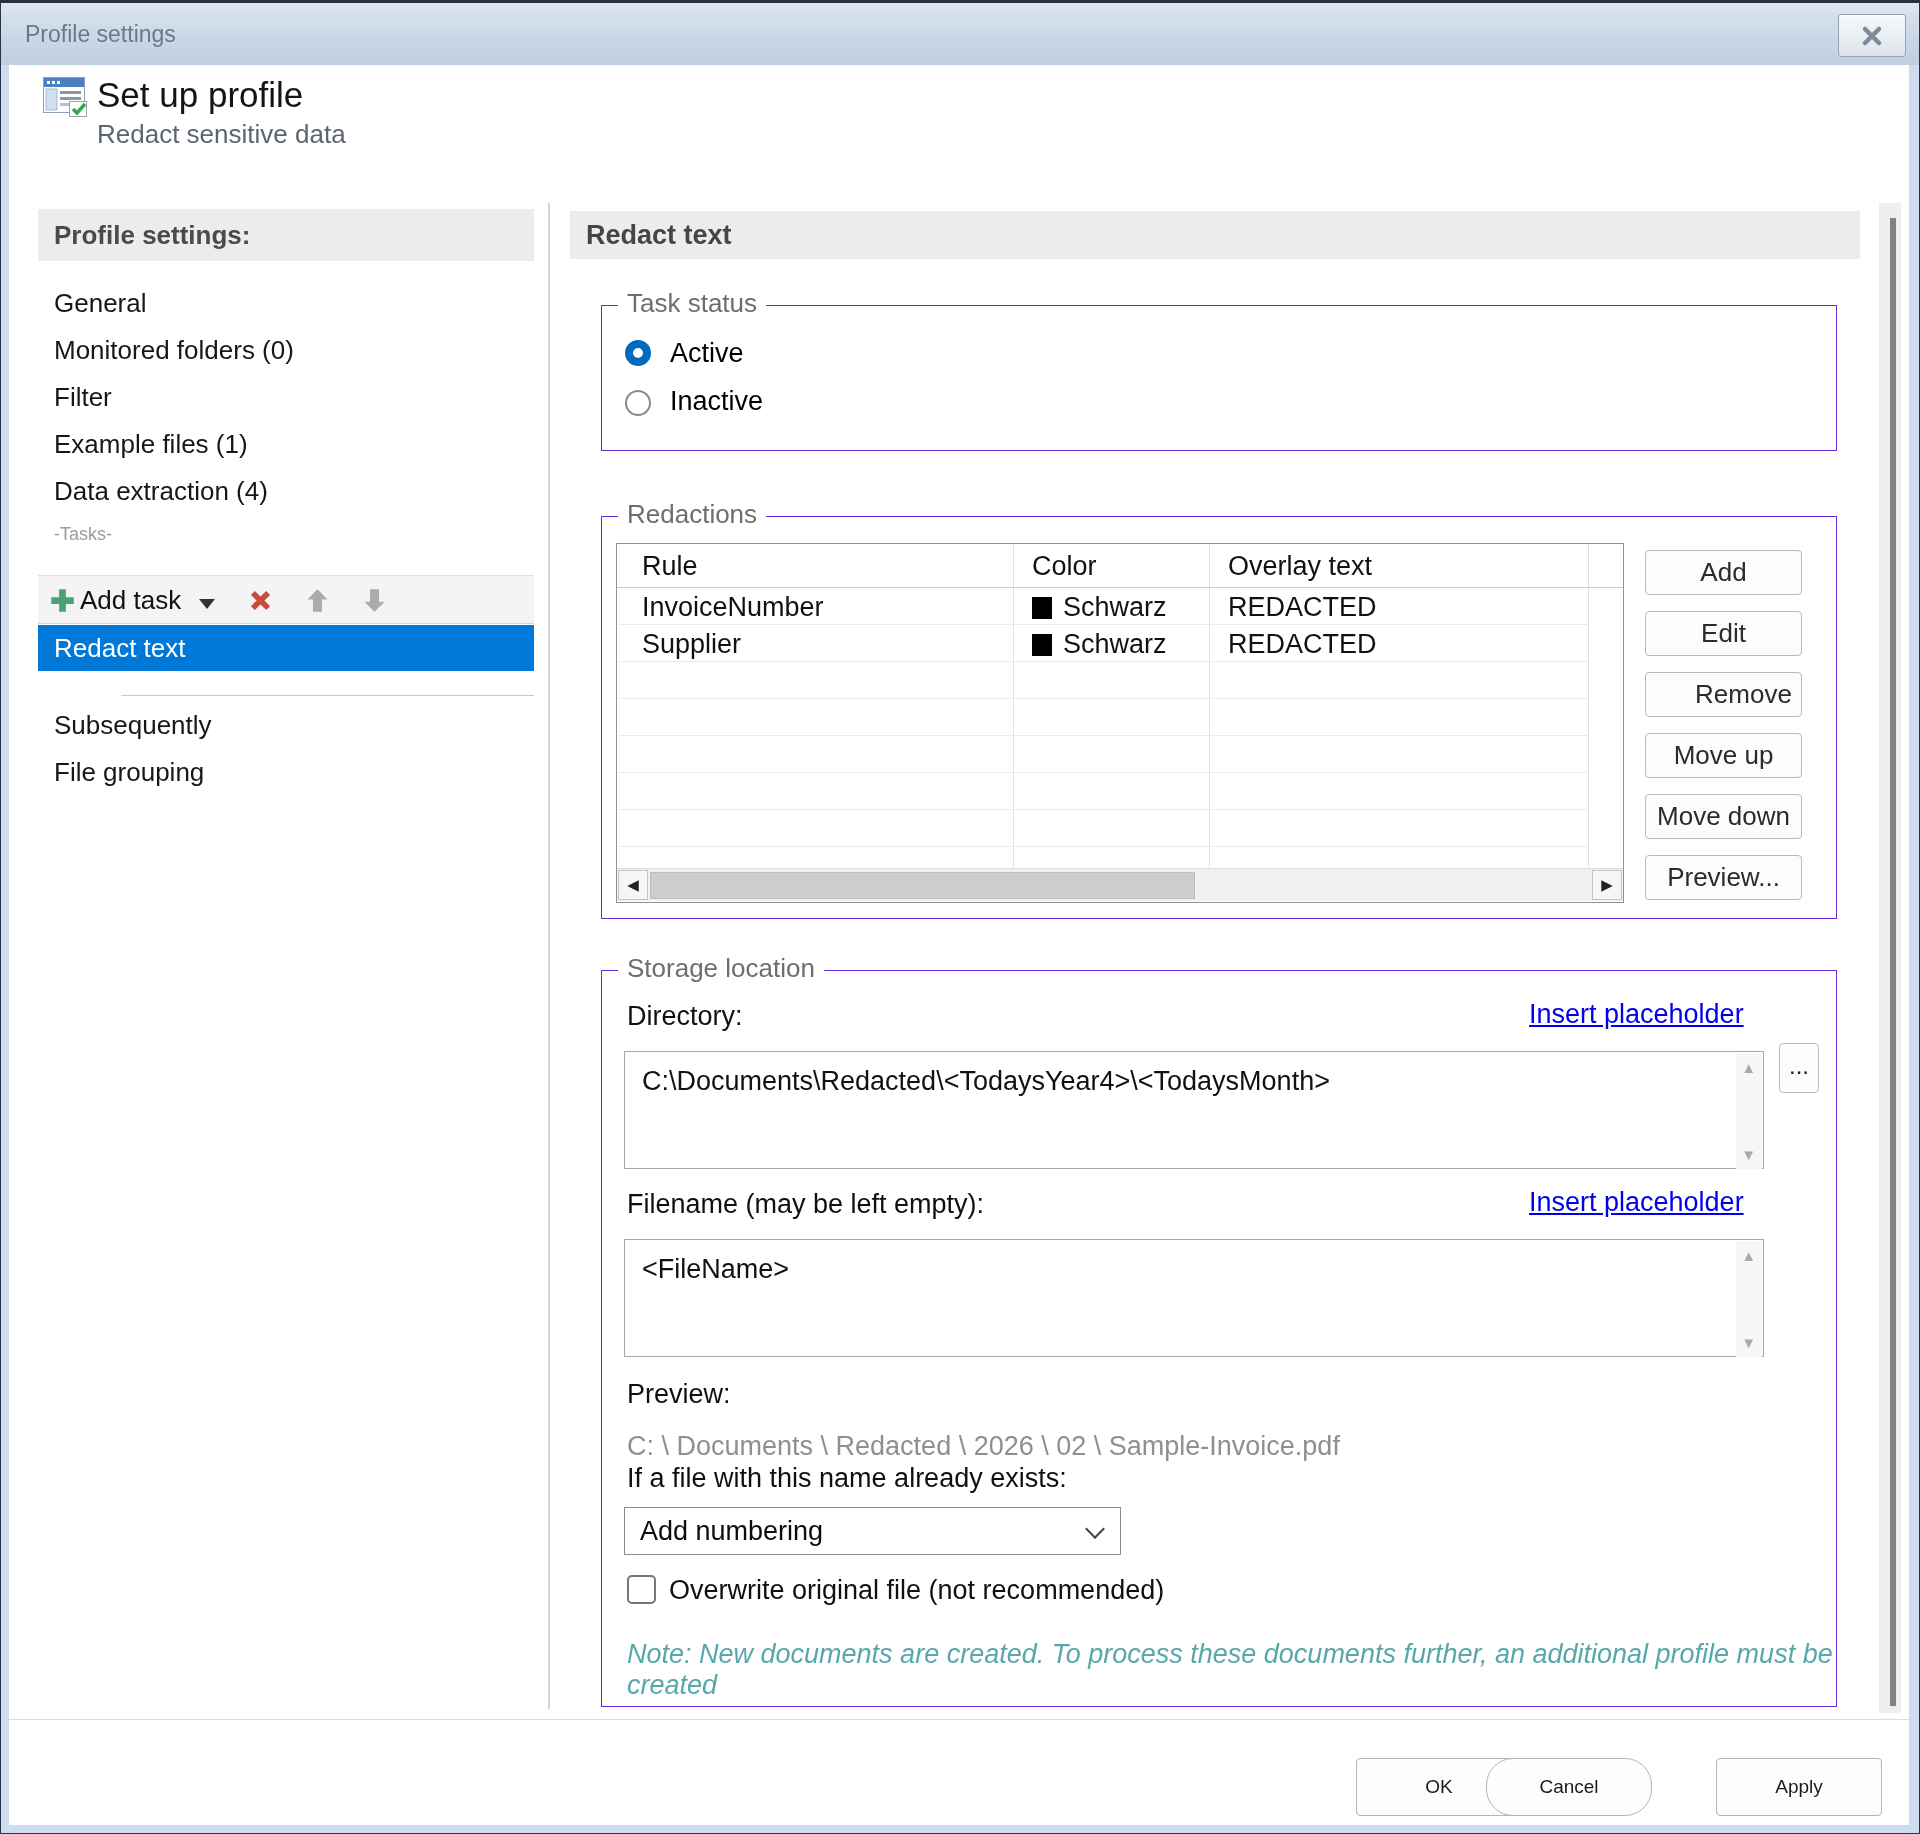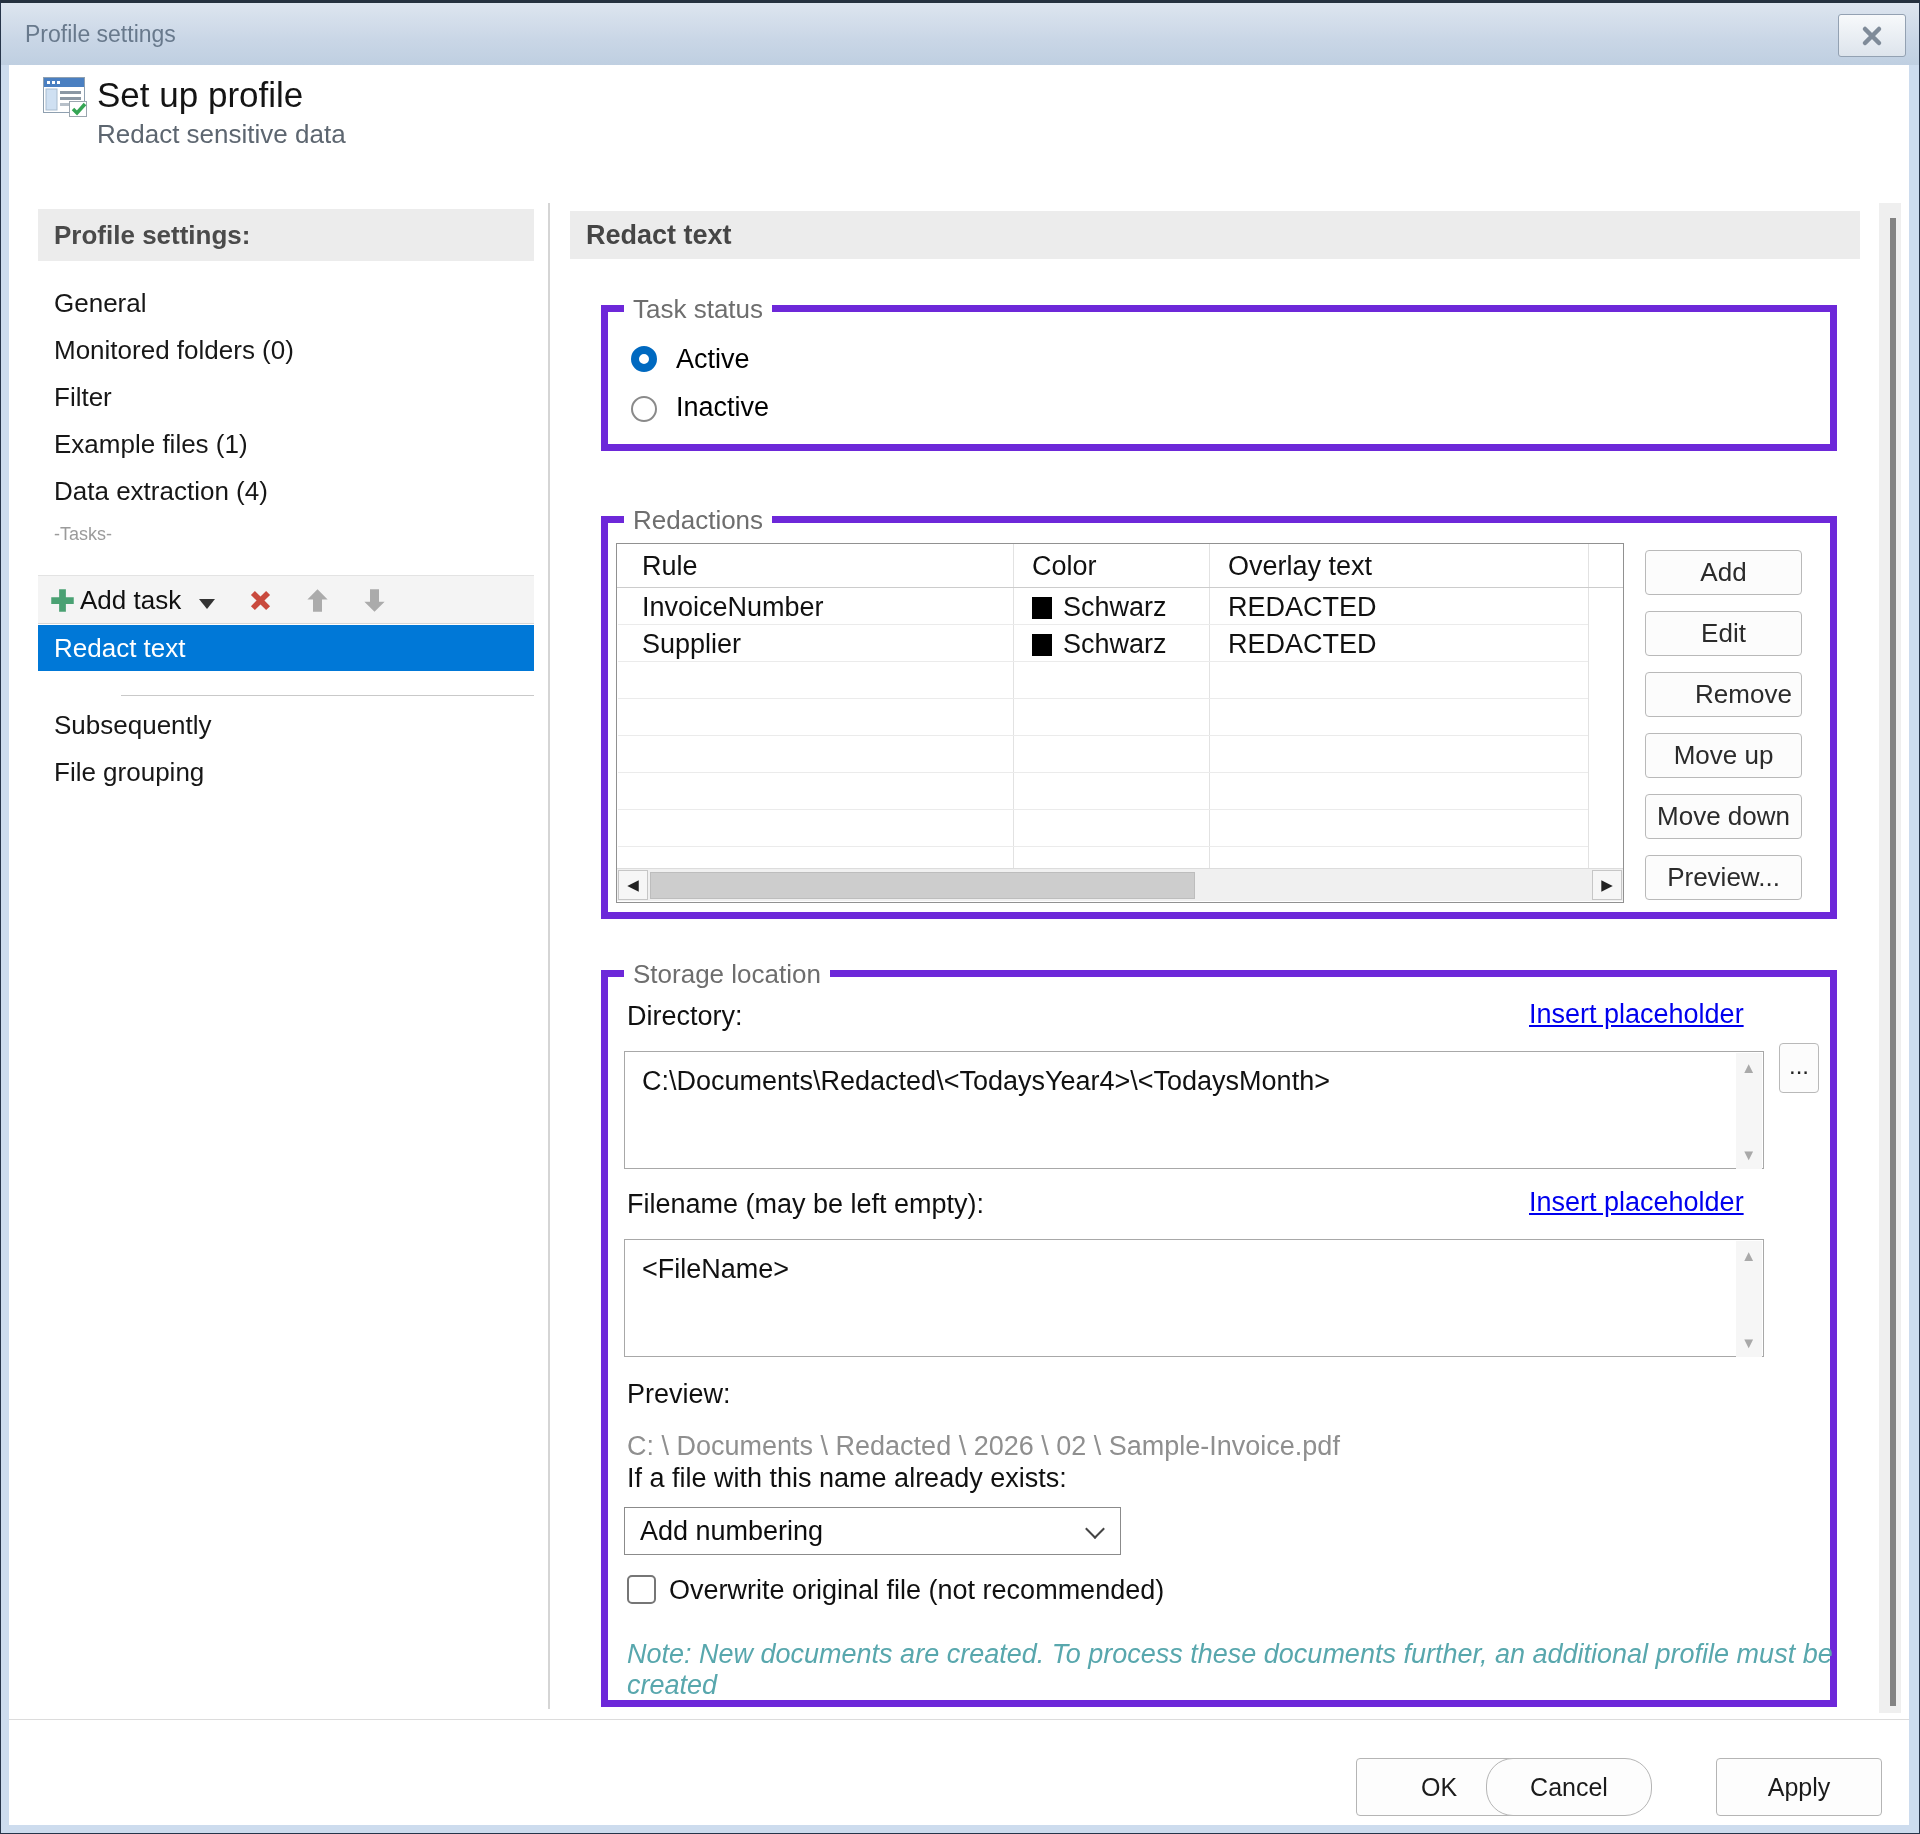--- a/index.html
+++ b/index.html
@@ -34,21 +34,21 @@
   .addtask-label{left:79px;top:578px;font-size:26px;color:#101010;line-height:38px;}
   .caret{left:198px;top:596px;width:0;height:0;border-left:8px solid transparent;
     border-right:8px solid transparent;border-top:10px solid #333;}
   .task-selected{left:37px;top:622px;width:496px;height:46px;background:#0078d7;
     color:#ffffff;font-size:26px;line-height:46px;padding-left:16px;}
   .side-divider{left:120px;top:692px;width:413px;height:1px;background:#c9c9c9;}
   .panel-divider{left:547px;top:200px;width:2px;height:1506px;background:#d5d5d5;}
   
   .panel-heading{left:569px;top:208px;width:1290px;height:48px;background:#ececec;
     font-weight:bold;font-size:27px;color:#454545;line-height:48px;padding-left:16px;}
-  .groupbox{border:7px solid #6d28d9;background:#fff;}
+  .groupbox{border:1px solid #6d28d9;background:#fff;}
   .grouplabel{top:-18px;left:16px;background:#fff;padding:0 9px;font-size:26px;color:#6e6e6e;}
   .radio{width:26px;height:26px;border-radius:50%;}
   .radio.on{border:8px solid #0069c0;background:#fff;}
   .radio.off{border:2px solid #8a8a8a;background:#fff;}
   .radio-label{font-size:27px;color:#000;}
   
   .rtable{left:615px;top:540px;width:1008px;height:360px;border:1px solid #919191;background:#fff;}
   .th{font-size:27px;color:#111;top:7px;}
   .cell{font-size:27px;color:#111;}
   .vline{top:0;width:1px;height:326px;background:#e2e2e2;}
@@ -73,21 +73,21 @@
   .preview-path{font-size:27px;color:#8f8f8f;}
   .combo{left:623px;top:1504px;width:497px;height:48px;border:1px solid #8b8b8b;background:#fff;}
   .combo .val{position:absolute;left:15px;top:8px;font-size:27px;color:#0d0d0d;}
   .chev{position:absolute;right:18px;top:14px;width:14px;height:14px;border-right:2px solid #444;
     border-bottom:2px solid #444;transform:rotate(45deg);}
   .checkbox{left:626px;top:1572px;width:29px;height:29px;border:2px solid #767676;border-radius:5px;background:#fff;}
   .note{left:626px;top:1636px;font-size:27px;font-style:italic;color:#58a7ad;}
   
   .footer-sep{left:8px;top:1716px;width:1900px;height:1px;background:#dcdcdc;}
   .footer-btn{top:1755px;width:166px;height:58px;background:#fdfdfd;border:1px solid #b5b5b5;
-    border-radius:4px;font-size:25px;color:#1b1b1b;text-align:center;line-height:56px;cursor:default;}
+    border-radius:4px;font-size:19px;color:#1b1b1b;text-align:center;line-height:56px;cursor:default;}
   
   .vscroll-track{left:1878px;top:200px;width:22px;height:1510px;background:#efefef;}
   .vscroll-thumb{left:1889px;top:215px;width:6px;height:1488px;background:#838383;}
 </style>
 </head>
 <body>
 
 <div class="window">
 
   <div class="abs titlebar">

